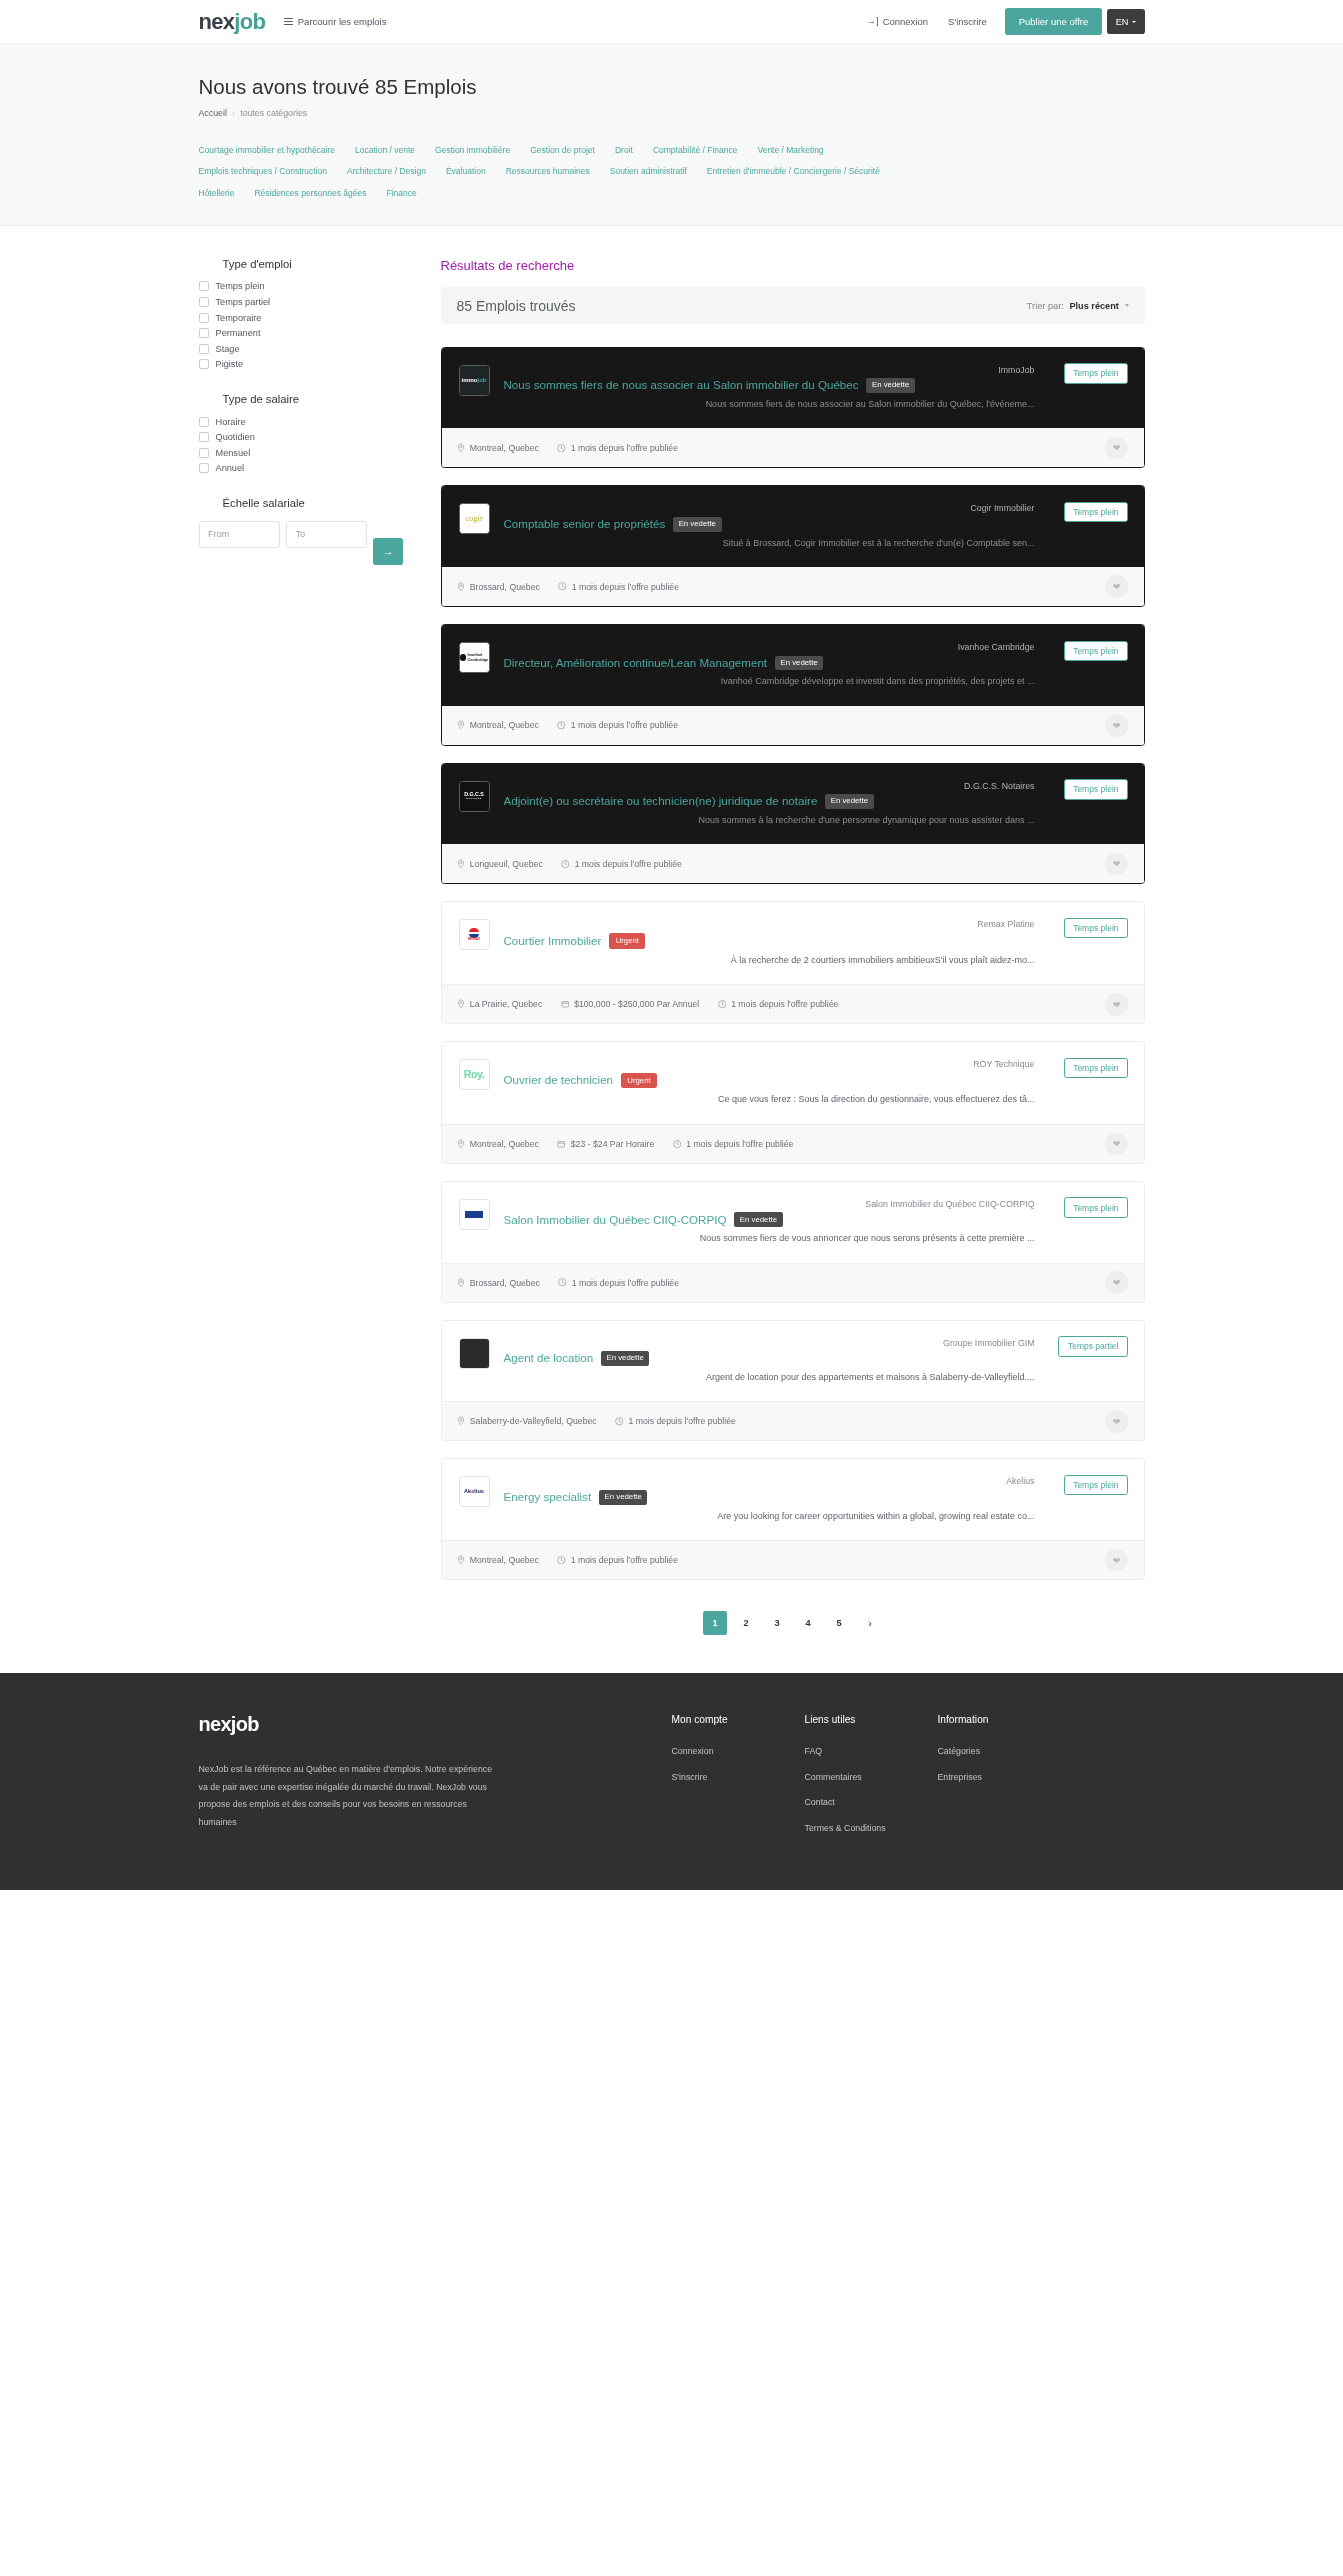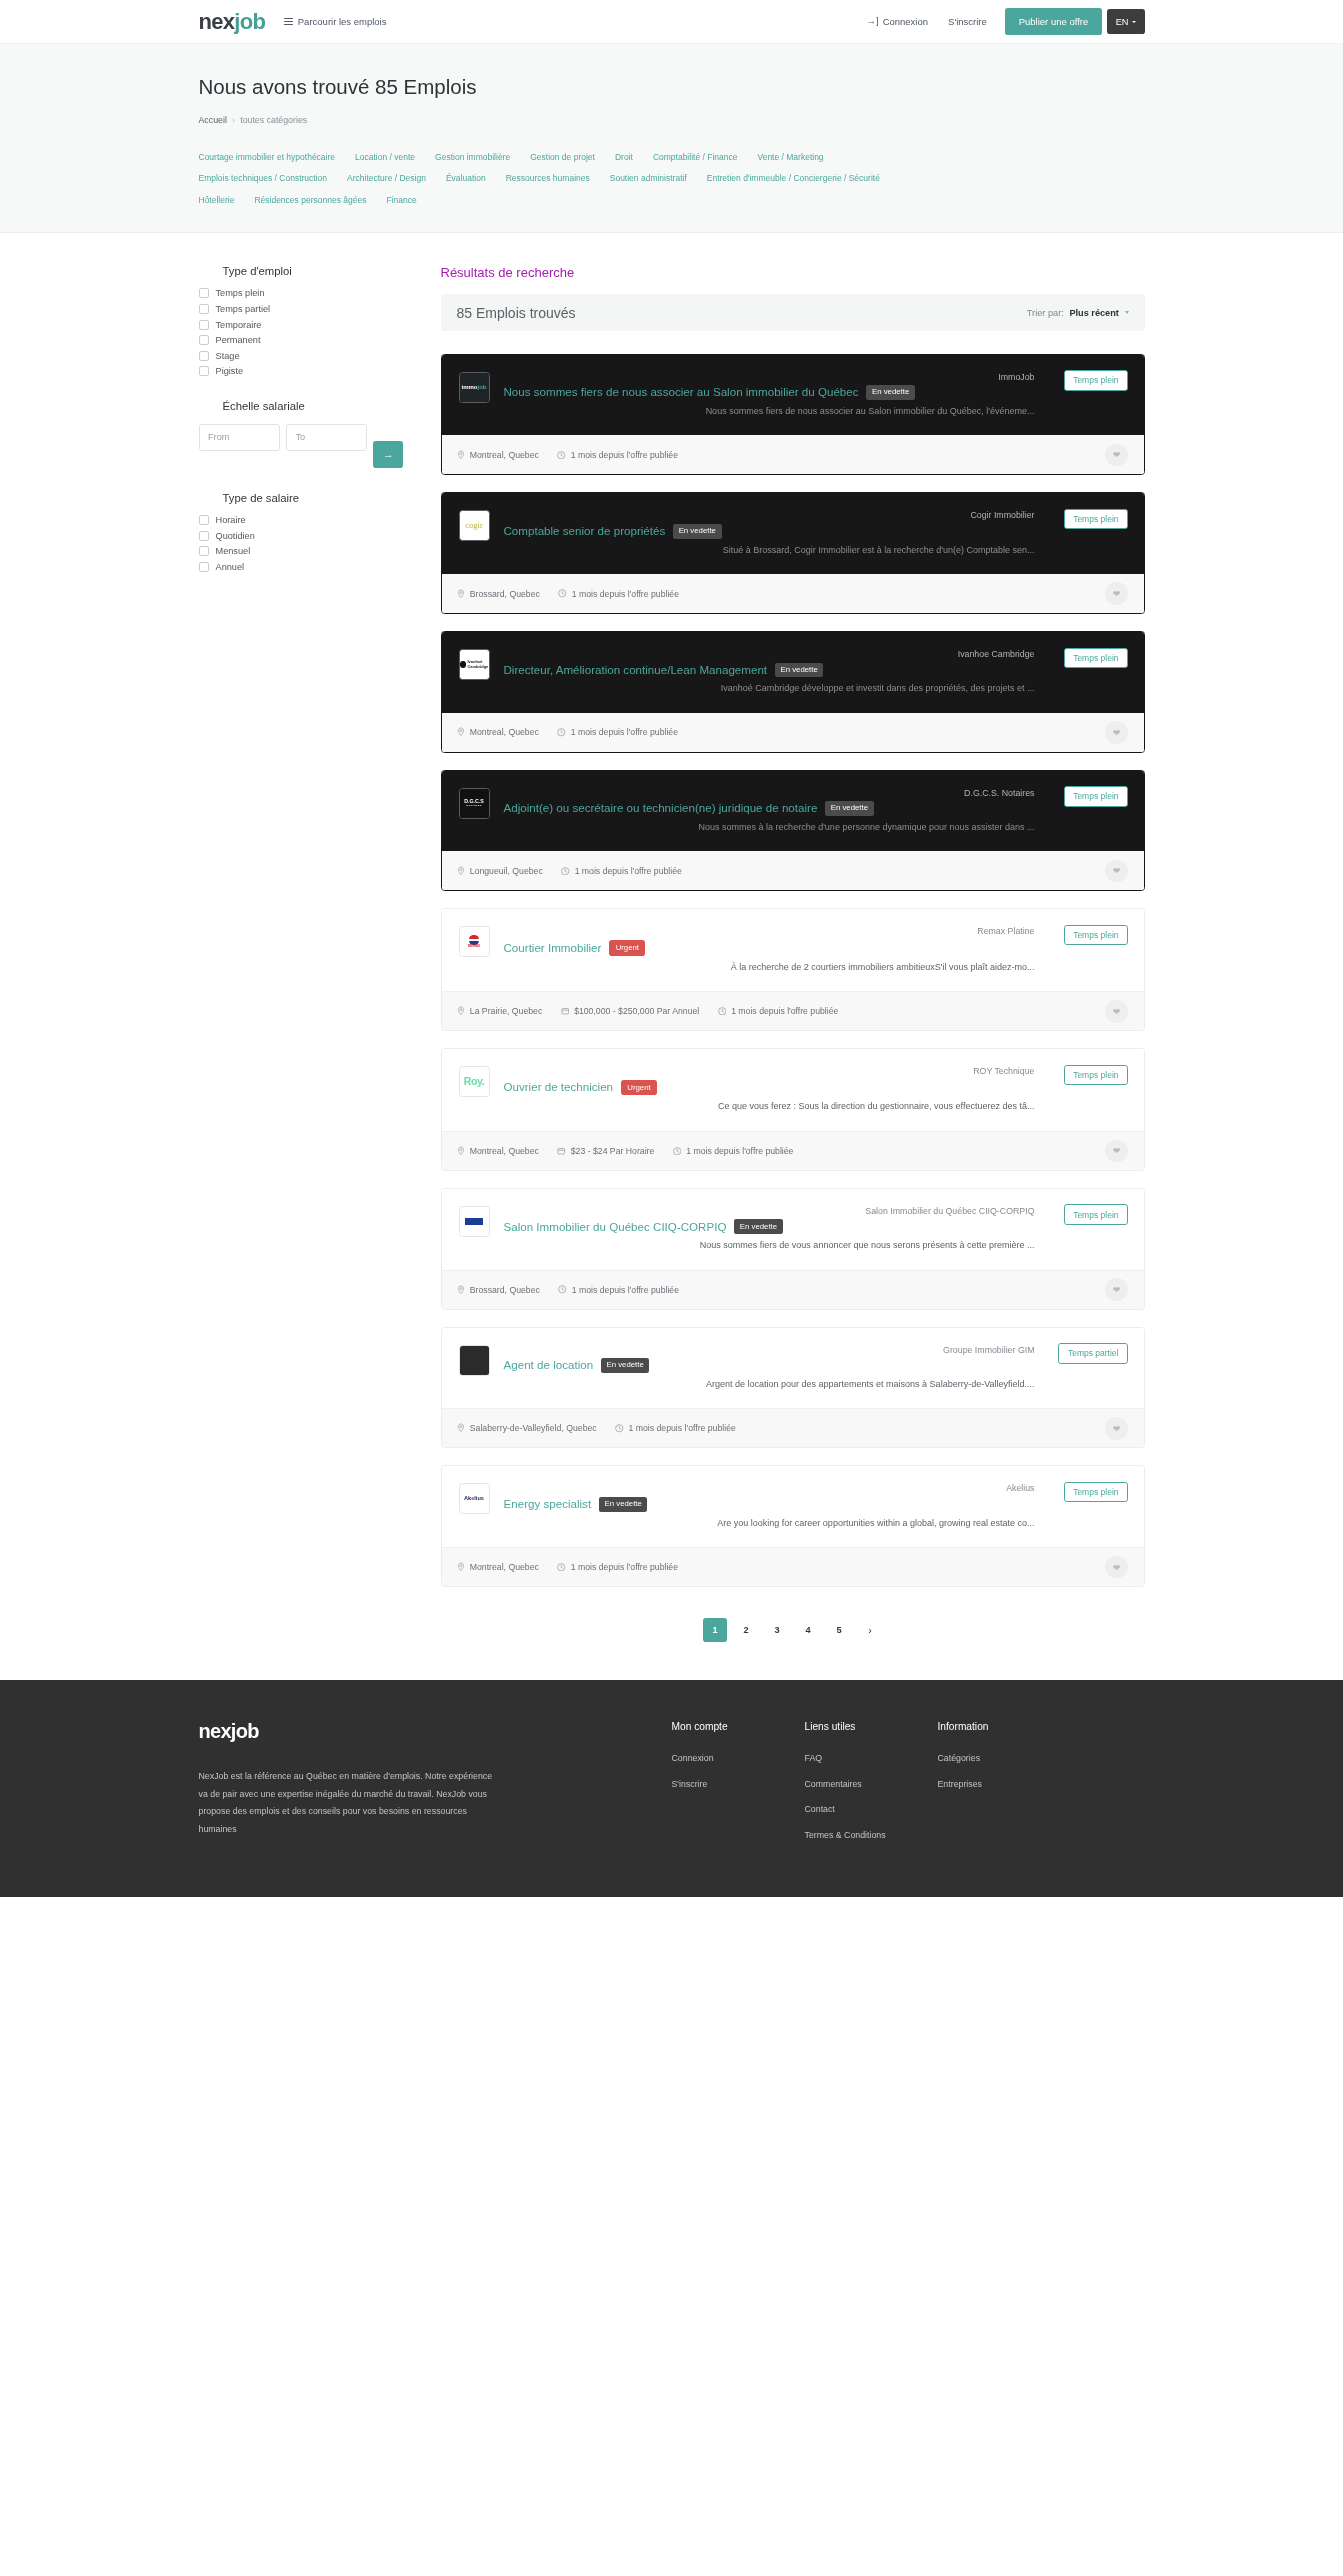--- a/index.html
+++ b/index.html
@@ -125,21 +125,21 @@
     background: #f7f8f8;
     padding: 31px 0 24px 0;
     border-bottom: 0.7px solid #ededed;
   }
   .wrap { width: 946px; margin: 0 auto; }
 
   .page-title {
     font-size: 20.5px;
     color: #2f3337;
     font-weight: normal;
-    margin-bottom: 16px;
+    margin-bottom: 9px;
   }
   .breadcrumb {
     font-size: 8.8px;
     color: #7b8188;
     display: flex;
     align-items: center;
     gap: 5.6px;
     margin-bottom: 25.4px;
   }
   .breadcrumb .home { color: #5b6167; cursor: pointer; }
@@ -604,50 +604,50 @@
           <span class="cbox"></span>
           <span class="check-label">Stage</span>
         </label>
       <label class="check-row">
           <span class="cbox"></span>
           <span class="check-label">Pigiste</span>
         </label>
     </div>
 
     <div class="filter-group">
-      <div class="filter-title">Échelle salariale</div>
-      <div class="range-row">
-        <input class="range-input" type="text" placeholder="From" style="">
-        <input class="range-input" type="text" placeholder="To" style="">
-        <button class="range-go">
-          <span>→</span>
-        </button>
-      </div>
-    </div>
-
-    <div class="filter-group">
       <div class="filter-title">Type de salaire</div>
       <label class="check-row">
           <span class="cbox"></span>
           <span class="check-label">Horaire</span>
         </label>
       <label class="check-row">
           <span class="cbox"></span>
           <span class="check-label">Quotidien</span>
         </label>
       <label class="check-row">
           <span class="cbox"></span>
           <span class="check-label">Mensuel</span>
         </label>
       <label class="check-row">
           <span class="cbox"></span>
           <span class="check-label">Annuel</span>
         </label>
     </div>
 
+    <div class="filter-group">
+      <div class="filter-title">Échelle salariale</div>
+      <div class="range-row">
+        <input class="range-input" type="text" placeholder="From" style="">
+        <input class="range-input" type="text" placeholder="To" style="">
+        <button class="range-go">
+          <span>→</span>
+        </button>
+      </div>
+    </div>
+
   </aside>
 
   <section class="results">
     <h2 class="results-heading">Résultats de recherche</h2>
 
     <div class="results-bar">
       <span class="found-count">85 Emplois trouvés</span>
       <span class="sort-wrap">
         <span class="sort-label">Trier par:</span>
         <span class="sort-value">Plus récent</span>

